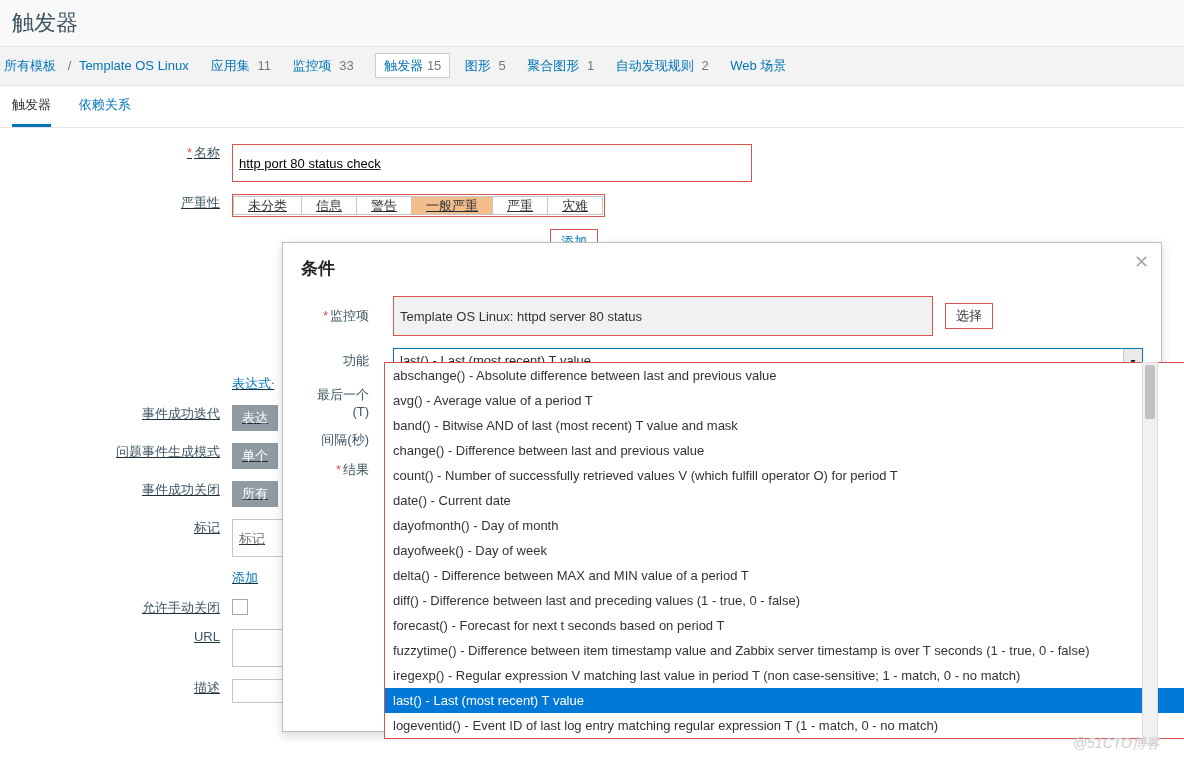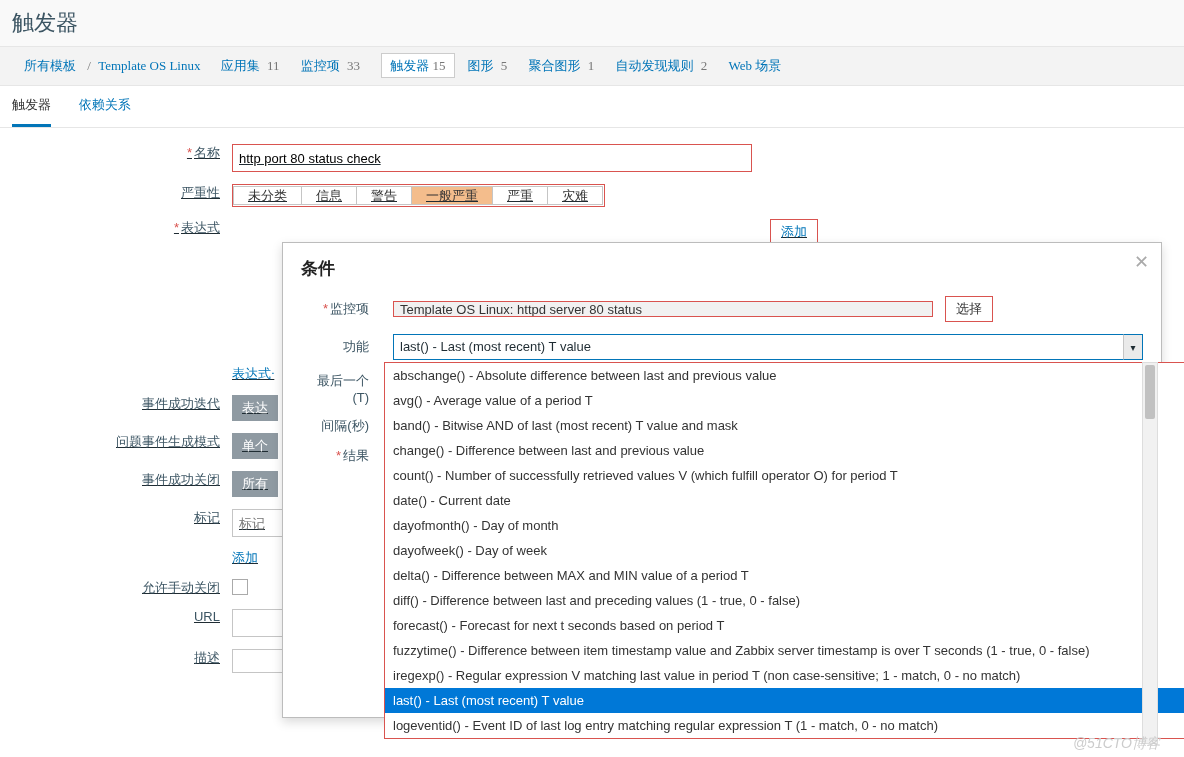--- a/index.html
+++ b/index.html
@@ -1,45 +1,45 @@
 <!DOCTYPE html>
 <html><head>
 <meta charset="utf-8">
 <style>
   * { box-sizing: border-box; margin: 0; padding: 0; }
   body { font-family: Arial, "Helvetica Neue", Helvetica, sans-serif; font-size: 13px; color: #1f2c33; background: #fff; width: 1184px; }
   .page-title { font-size: 22px; font-weight: normal; color: #3c5563; padding: 8px 12px; background: #f9f9f9; border-bottom: 1px solid #e6e6e6;}
-  .breadcrumb-bar { background: #f3f3f3; padding: 10px 24px; border-bottom: 1px solid #e6e6e6; font-family: Liberation Serif, serif;}
+  .breadcrumb-bar { background: #f3f3f3; padding: 10px 4px; border-bottom: 1px solid #e6e6e6;}
   .breadcrumb-bar a { color: #0275b8; text-decoration: none; margin-right: 4px;}
   .breadcrumb-bar .sep { color: #777; margin: 0 4px; }
   .breadcrumb-bar .count { color: #777; margin-right: 18px; }
   .breadcrumb-bar .active-box { border: 1px solid #ccc; background: #fff; padding: 4px 8px; color: #0275b8;}
   .sub-tabs { padding: 0 12px; border-bottom: 1px solid #e6e6e6;}
   .sub-tabs span { display: inline-block; padding: 10px 0; margin-right: 24px; color: #0275b8; cursor: pointer;}
   .sub-tabs .active { color: #333; border-bottom: 3px solid #0275b8; font-weight: 500;}
   .form-area { padding: 16px 12px; }
   .row { display: flex; margin-bottom: 12px; text-decoration: underline; }
   .row-label { width: 220px; text-align: right; padding-right: 12px; color: #3c5563; }
   .row-label .req { color: #d9534f; margin-right: 2px;}
-  .text-input { height: 28px; border: 1px solid #c5c5c5; padding: 0 6px; font-size: 13px; }
+  .text-input { height: 38px; border: 1px solid #c5c5c5; padding: 0 6px; font-size: 13px; }
   .hlred { border: 1px solid #d9534f !important; }
   .seg { display: flex; }
   .seg button { height: 19px; border: 1px solid #c5c5c5; background: #fff; padding: 0 14px; font-size: 13px; color: #333; cursor: pointer; margin-left: -1px;}
   .seg button.sel { background: #f4bd8c; }
   .link { color: #0275b8; text-decoration: none; cursor: pointer;}
   .gray-btn { display:inline-block; background: #8f9aa2; color: #fff; border: none; padding: 4px 10px; font-size:13px; }
   .checkbox { width: 16px; height: 16px; border: 1px solid #aaa; background: #fff;}
   
   .modal { position: absolute; left: 282px; top: 242px; width: 880px; background: #fff; border: 1px solid #bcbcbc; box-shadow: 0 4px 10px rgba(0,0,0,0.15); padding: 14px 18px 0 18px;}
   .modal-title { font-size: 17px; font-weight: bold; margin-bottom: 16px; color: #222;}
   .modal-close { position: absolute; right: 12px; top: 8px; color: #aaa; font-size: 18px; cursor:pointer;}
   .mrow { display:flex; align-items:center; margin-bottom: 12px;}
   .mlabel { width: 92px; text-align:right; padding-right: 24px; color:#3c5563;}
   .mlabel .req { color:#d9534f; margin-right:2px;}
-  .item-input { flex: 1; height: 16px; border: 1px solid #c5c5c5; background: #f1f1f1; padding: 0 6px; font-size: 13px; color: #333;}
+  .item-input { flex: 1; height: 40px; border: 1px solid #c5c5c5; background: #f1f1f1; padding: 0 6px; font-size: 13px; color: #333;}
   .select-btn { margin-left: 12px; border: 1px solid #c5c5c5; background:#fff; padding: 3px 10px; font-size:13px; color:#333; cursor:pointer;}
   .func-select { position: relative; flex:1; }
   .func-select-val { height: 26px; border: 1px solid #0275b8; padding: 0 24px 0 6px; line-height:24px; font-size:13px; background:#fff;}
   .func-select-caret { position:absolute; right:0; top:0; width:20px; height:26px; border:1px solid #0275b8; border-left:1px solid #c5c5c5; display:flex; align-items:center; justify-content:center; font-size:10px; background:#eaeaea;}
   .dropdown { position:absolute; left:384px; top:362px; width:893px; background:#fff; border:1px solid #d9534f; max-height: 382px; overflow: hidden;}
   .dd-scroll-track { position:absolute; left:1142px; top:362px; width:16px; height:382px; background:#f1f1f1; border:1px solid #ddd;}
   .dd-scroll-thumb { position:absolute; left:2px; top:2px; width:10px; height:54px; background:#c1c1c1; border-radius:2px;}
   .opt { padding: 5px 8px; font-size:13px; color:#333; cursor:pointer; white-space:nowrap; overflow:hidden;}
   .opt.sel { background:#0078d7; color:#fff;}
   .watermark { position:absolute; right:24px; bottom:4px; color:#ccc; font-size:14px;font-style:italic;}
@@ -82,21 +82,20 @@
       <button>未分类</button>
       <button>信息</button>
       <button>警告</button>
       <button class="sel">一般严重</button>
       <button>严重</button>
       <button>灾难</button>
     </div>
   </div>
 
   <div class="row">
-    <div class="row-label"><span class="req">*</span><span>表达式</span></div>
     <div style="width:520px;"></div>
     <button class="select-btn hlred" style="margin-left:18px;color:#0275b8">添加</button>
   </div>
 
   <div class="row" style="margin-top:120px">
     <div class="row-label"></div>
     <a class="link">表达式ᐧ</a>
   </div>
 
   <div class="row">

